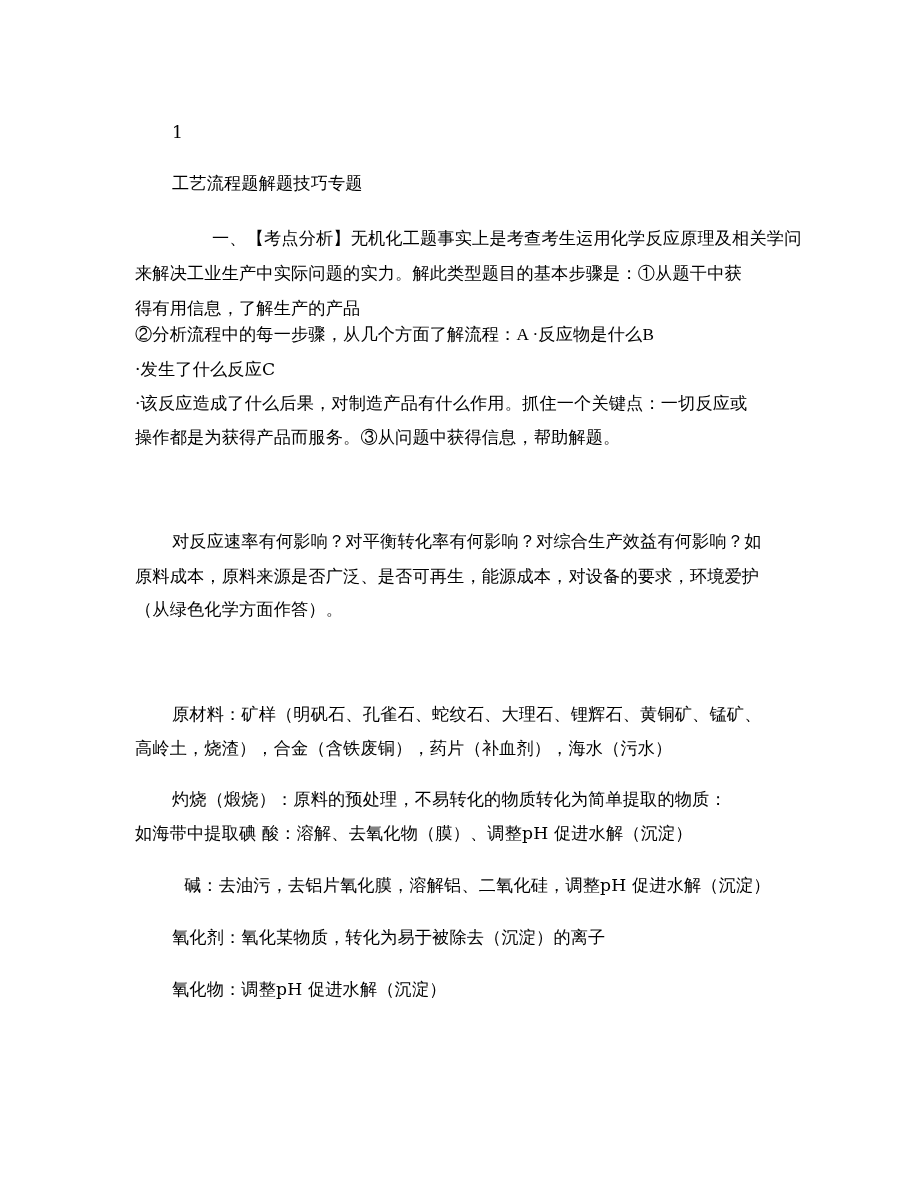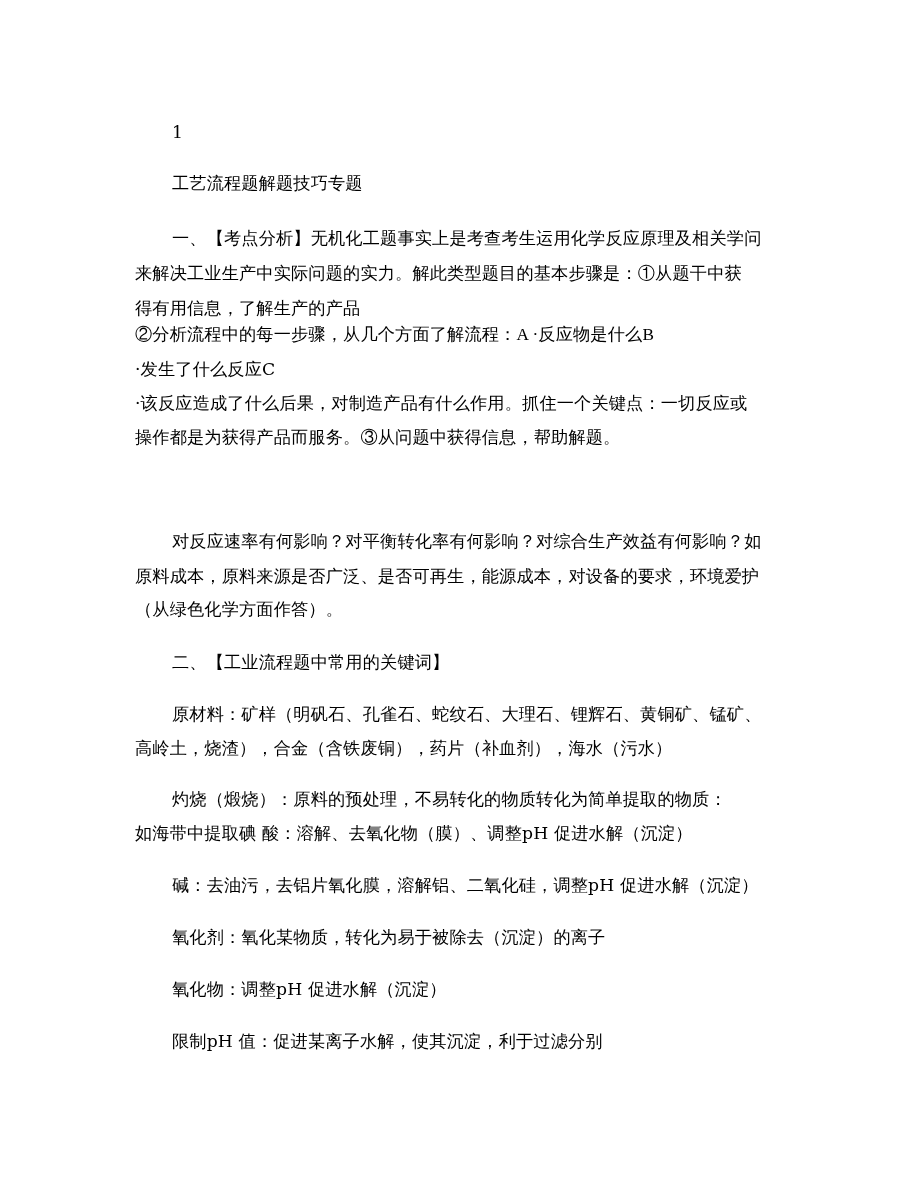--- a/index.html
+++ b/index.html
@@ -37,49 +37,47 @@
 </head>
 <body>
 
 <div class="page">
 
   <div class="line page-number" style="top:121px;">1</div>
 
   <div class="line indent" style="top:172px;">工艺流程题解题技巧专题</div>
 
   <div>
-    <div class="line indent" style="top:227px;">一、【考点分析】无机化工题事实上是考查考生运用化学反应原理及相关学问</div>
+    <div class="line indent" style="top:227px;margin-left:40px;">一、【考点分析】无机化工题事实上是考查考生运用化学反应原理及相关学问</div>
     <div class="line" style="top:262px;">来解决工业生产中实际问题的实力。解此类型题目的基本步骤是：①从题干中获</div>
     <div class="line" style="top:297px;">得有用信息，了解生产的产品</div>
     <div class="line" style="top:324px;font-family:Liberation Serif, serif;">②分析流程中的每一步骤，从几个方面了解流程：A ·反应物是什么B</div>
     <div class="line" style="top:358px;">·发生了什么反应C</div>
     <div class="line" style="top:392px;">·该反应造成了什么后果，对制造产品有什么作用。抓住一个关键点：一切反应或</div>
     <div class="line" style="top:426px;">操作都是为获得产品而服务。③从问题中获得信息，帮助解题。</div>
   </div>
 
 
   <div>
     <div class="line indent" style="top:530px;">对反应速率有何影响？对平衡转化率有何影响？对综合生产效益有何影响？如</div>
     <div class="line" style="top:565px;">原料成本，原料来源是否广泛、是否可再生，能源成本，对设备的要求，环境爱护</div>
     <div class="line" style="top:598px;">（从绿色化学方面作答）。</div>
   </div>
 
-  <div class="line indent" style="top:651px;">二、【工业流程题中常用的关键词】</div>
 
   <div>
     <div class="line indent" style="top:703px;">原材料：矿样（明矾石、孔雀石、蛇纹石、大理石、锂辉石、黄铜矿、锰矿、</div>
     <div class="line" style="top:737px;">高岭土，烧渣），合金（含铁废铜），药片（补血剂），海水（污水）</div>
   </div>
 
   <div>
     <div class="line indent" style="top:788px;">灼烧（煅烧）：原料的预处理，不易转化的物质转化为简单提取的物质：</div>
     <div class="line" style="top:822px;">如海带中提取碘 酸：溶解、去氧化物（膜）、调整pH 促进水解（沉淀）</div>
   </div>
 
-  <div class="line indent" style="top:874px;">碱：去油污，去铝片氧化膜，溶解铝、二氧化硅，调整pH 促进水解（沉淀）</div>
+  <div class="line indent" style="top:874px;margin-left:12px;">碱：去油污，去铝片氧化膜，溶解铝、二氧化硅，调整pH 促进水解（沉淀）</div>
 
   <div class="line indent" style="top:926px;">氧化剂：氧化某物质，转化为易于被除去（沉淀）的离子</div>
 
   <div class="line indent" style="top:978px;">氧化物：调整pH 促进水解（沉淀）</div>
 
-  <div class="line indent" style="top:1030px;">限制pH 值：促进某离子水解，使其沉淀，利于过滤分别</div>
 
 </div>
 
 </body></html>

